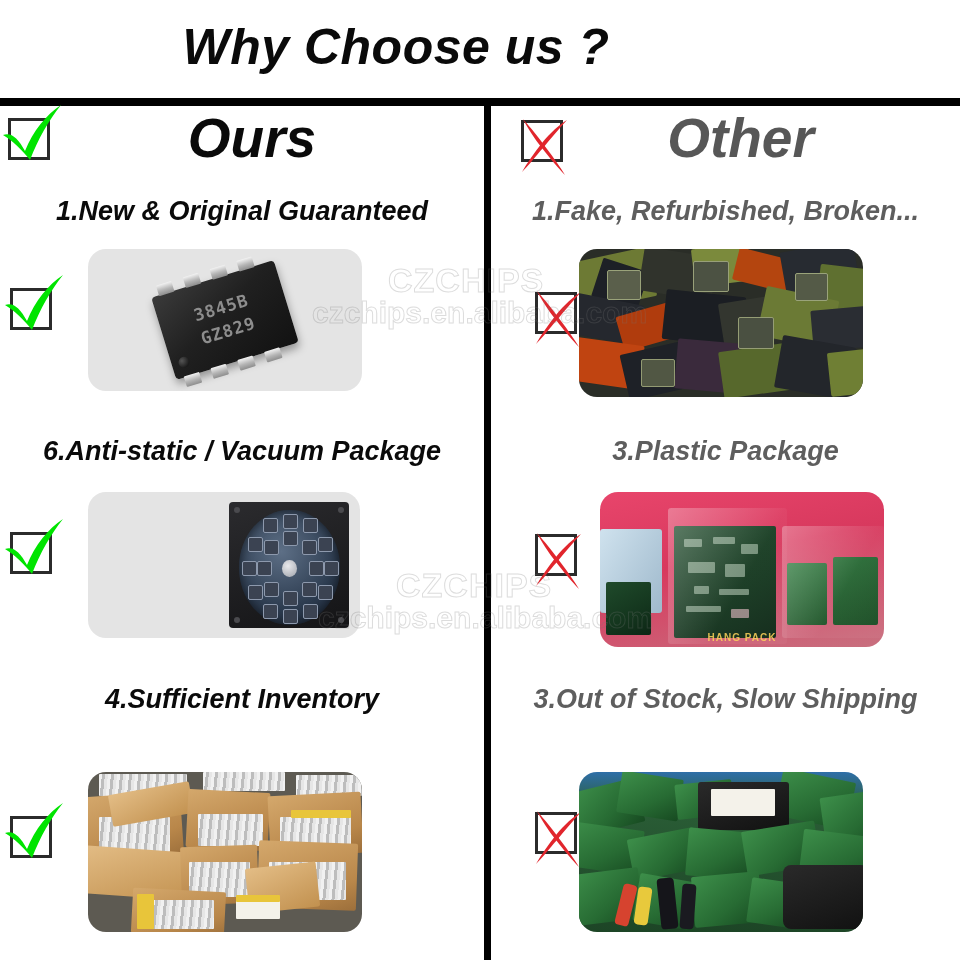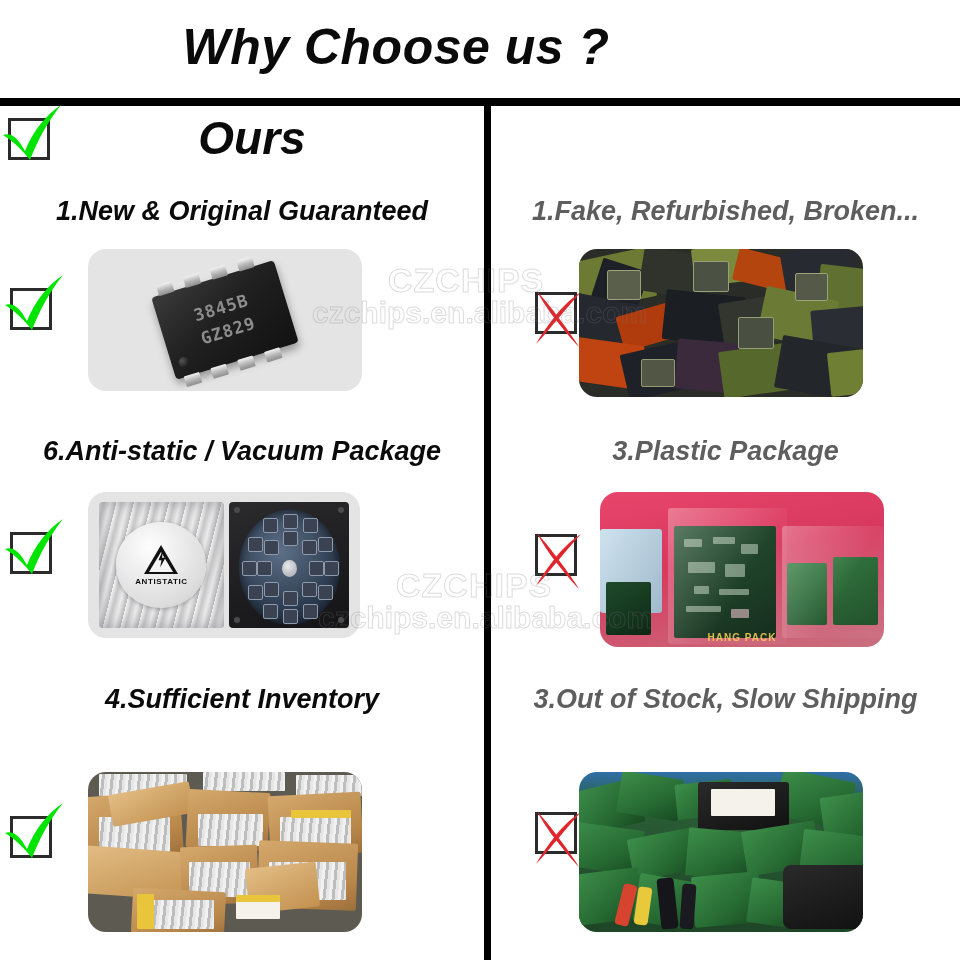--- a/index.html
+++ b/index.html
@@ -64,21 +64,21 @@
     height: 66px;
   }
   .col-head.left  { left: 0;     width: 484px; }
   .col-head.right { left: 491px; width: 469px; }
 
   .col-head-label {
     position: absolute;
     top: 0;
     width: 100%;
     text-align: center;
-    font-size: 46px;
+    font-size: 55px;
     font-weight: bold;
     font-style: italic;
     line-height: 64px;
     white-space: nowrap;
   }
   .col-head.left  .col-head-label { color: #0a0a0a; padding-left: 20px; box-sizing: border-box; }
   .col-head.right .col-head-label { color: #575757; padding-left: 30px; box-sizing: border-box; }
 
   
   .markbox {
@@ -365,20 +365,29 @@
 
   <div class="col-head left">
     <div class="markbox" style="left:8px; top:12px;">
       <svg viewBox="0 0 72 72">
         <path d="M6 36 C14 33 21 39 28 52 C36 32 49 16 64 6 C52 21 41 40 33 61 C26 52 15 41 6 36 Z" fill="#00E400"></path>
       </svg>
     </div>
     <div class="col-head-label">Ours</div>
   </div>
 
+  <div class="col-head right">
+    <div class="markbox cross" style="left:30px; top:14px;">
+      <svg viewBox="0 0 58 64">
+        <path d="M7 6 C14 14 24 26 31 36 C38 45 44 54 49 62 C42 55 33 44 26 35 C18 25 11 14 7 6 Z" fill="#E1252C"></path>
+        <path d="M51 7 C44 15 35 25 27 35 C19 44 12 53 6 59 C11 50 18 40 26 30 C34 20 44 11 51 7 Z" fill="#E1252C"></path>
+      </svg>
+    </div>
+    <div class="col-head-label">Other</div>
+  </div>
 
   <div class="row" style="top:196px; height:230px;">
 
     <div class="cell left">
       <div class="row-title">1.New &amp; Original Guaranteed</div>
       <div class="markbox" style="left:10px; top:92px;">
         <svg viewBox="0 0 72 72">
           <path d="M6 36 C14 33 21 39 28 52 C36 32 49 16 64 6 C52 21 41 40 33 61 C26 52 15 41 6 36 Z" fill="#00E400"></path>
         </svg>
       </div>
@@ -441,27 +450,20 @@
 
     <div class="cell left">
       <div class="row-title">6.Anti-static / Vacuum Package</div>
       <div class="markbox" style="left:10px; top:96px;">
         <svg viewBox="0 0 72 72">
           <path d="M6 36 C14 33 21 39 28 52 C36 32 49 16 64 6 C52 21 41 40 33 61 C26 52 15 41 6 36 Z" fill="#00E400"></path>
         </svg>
       </div>
 
       <div class="photo chip-panel" style="left:88px; top:56px; width:272px; height:146px;">
-        <div class="bag">
-          <div class="bag-disc">
-            <div class="esd-tri"></div>
-            <div class="esd-bolt"></div>
-            <div class="esd-label">ANTISTATIC</div>
-          </div>
-        </div>
         <div class="tray">
           <div class="tray-screw" style="left:5px;top:5px;"></div>
           <div class="tray-screw" style="right:5px;top:5px;"></div>
           <div class="tray-screw" style="left:5px;bottom:5px;"></div>
           <div class="tray-screw" style="right:5px;bottom:5px;"></div>
           <div class="reel">
             <div class="pocket" style="left:50%;top:9%;"></div>
             <div class="pocket" style="left:70%;top:13%;"></div>
             <div class="pocket" style="left:85%;top:29%;"></div>
             <div class="pocket" style="left:91%;top:50%;"></div>

